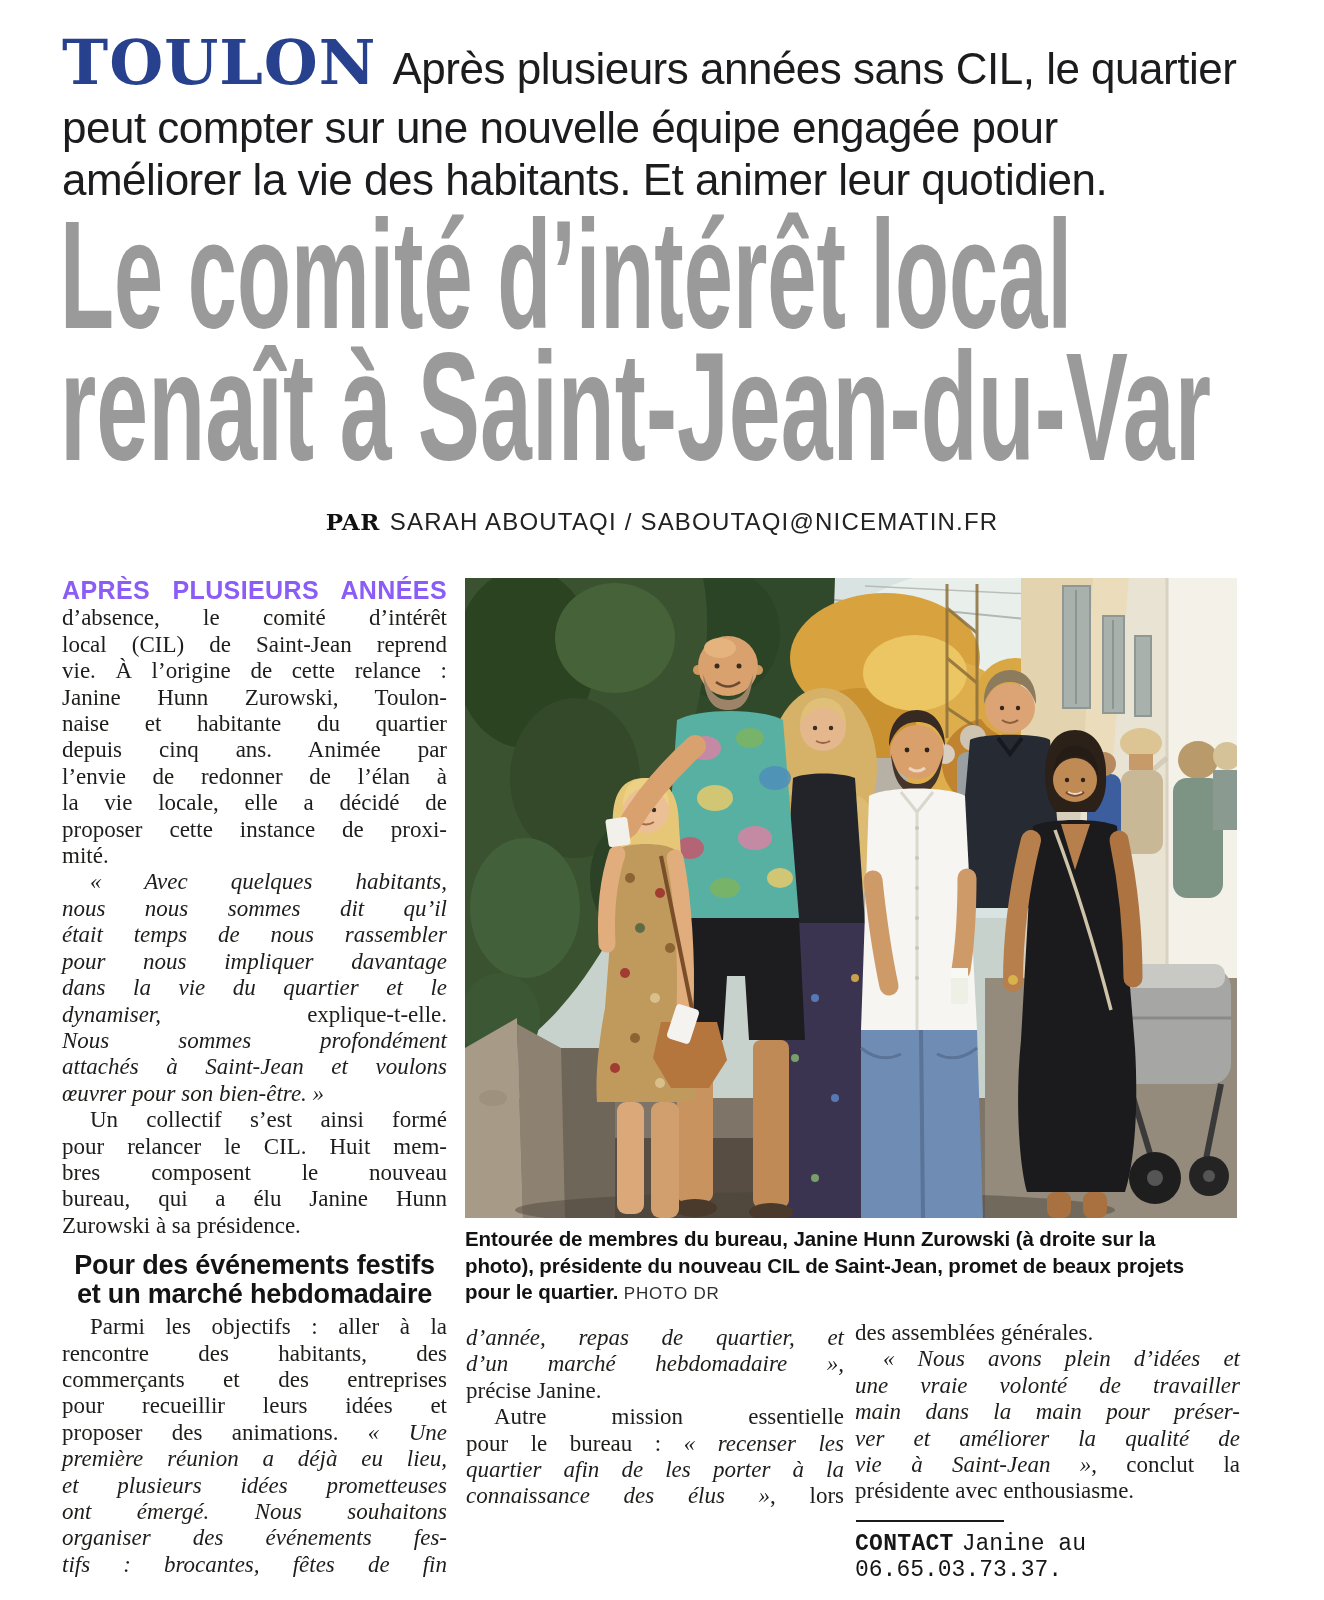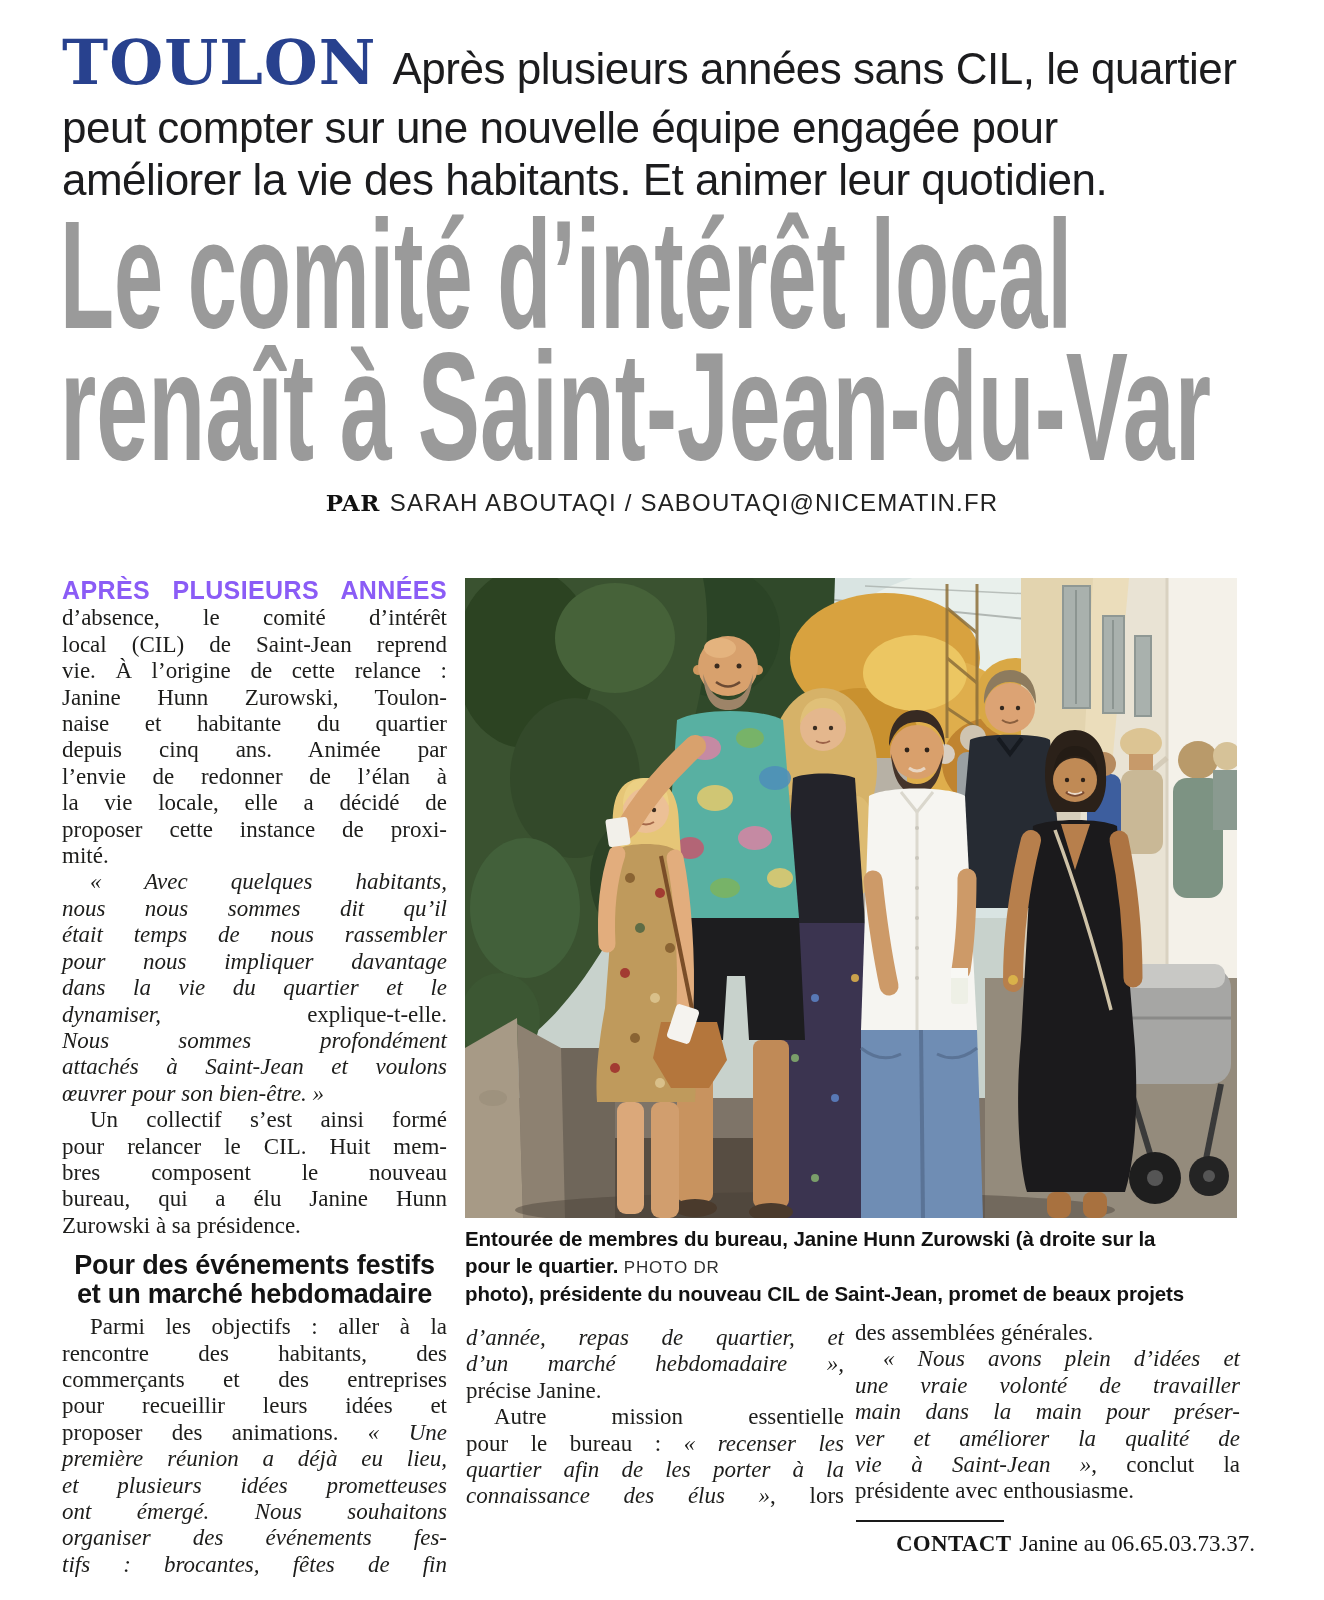--- a/index.html
+++ b/index.html
@@ -13,21 +13,21 @@
   .kicker-line.first{line-height:66px;}
   .kicker-tag{font-family:"DejaVu Serif","Liberation Serif",serif;font-weight:700;
               font-size:62px;color:#28418e;letter-spacing:1px;margin-right:16px;}
 
   
   .headline{position:absolute;left:60px;top:202px;}
   .headline text{fill:#9a9a9a;font-family:"Liberation Sans","DejaVu Sans",sans-serif;
                  font-weight:700;}
 
   
-  .byline{position:absolute;left:0;top:489px;width:1324px;text-align:center;}
+  .byline{position:absolute;left:0;top:508px;width:1324px;text-align:center;}
   .byline-prefix{font-family:"DejaVu Serif","Liberation Serif",serif;font-weight:700;
                  font-size:23px;color:#111;margin-right:10px;letter-spacing:.5px;}
   .byline-name{font-family:"Liberation Sans","DejaVu Sans",sans-serif;font-size:24px;
                letter-spacing:1.2px;color:#222;}
 
   
   .col{position:absolute;font-size:23px;line-height:26.4px;}
   .col-left{left:62px;top:577px;width:385px;}
   .col-mid{left:466px;top:1325px;width:378px;}
   .col-right{left:855px;top:1320px;width:385px;}
@@ -52,21 +52,21 @@
   .caption-box{position:absolute;left:465px;top:1226px;width:780px;
            font-family:"Liberation Sans","DejaVu Sans",sans-serif;font-weight:700;
            font-size:20.5px;line-height:26.5px;color:#121212;letter-spacing:-0.1px;}
   .caption-box .line{text-align:left;}
   .run-b{font-weight:700;}
   .run-c{font-weight:400;font-size:17px;letter-spacing:.8px;color:#2e2e2e;}
 
   
   .contact-rule{position:absolute;left:856px;top:1520px;width:148px;height:2px;background:#1a1a1a;}
   .contact{position:absolute;left:855px;top:1531px;width:400px;margin:0;
-           font-family:Liberation Serif, serif;font-size:23px;color:#161616;text-align:right;}
+           font-family:Liberation Mono, monospace;font-size:23px;color:#161616;}
   .contact-label{font-weight:700;letter-spacing:.3px;margin-right:8px;}
 </style>
 </head>
 <body>
 
 <div class="page">
 
   <header class="kicker">
     <div class="kicker-line first">
       <span class="kicker-tag">TOULON</span><span class="kicker-text">Après plusieurs années sans CIL, le quartier</span>
@@ -371,22 +371,22 @@
         <circle cx="548" cy="402" r="5" fill="#d9b24a"></circle>
         <rect x="582" y="614" width="24" height="26" rx="8" fill="#a8713f"></rect>
         <rect x="618" y="614" width="24" height="26" rx="8" fill="#a8713f"></rect>
       </g>
     </svg>
   </figure>
 
   <div class="caption-box">
       <div class="block caption">
         <div class="line"><span class="run-b">Entourée de membres du bureau, Janine Hunn Zurowski (à droite sur la</span></div>
+        <div class="line"><span class="run-b">photo), présidente du nouveau CIL de Saint-Jean, promet de beaux projets</span></div>
         <div class="line"><span class="run-b">pour le quartier. </span><span class="run-c">PHOTO DR</span></div>
-        <div class="line"><span class="run-b">photo), présidente du nouveau CIL de Saint-Jean, promet de beaux projets</span></div>
       </div>
     </div>
 
   <section class="col col-mid">
       <div class="block para">
         <div class="line just"><span class="run-i">d’année, repas de quartier, et</span></div>
         <div class="line just"><span class="run-i">d’un marché hebdomadaire »,</span></div>
         <div class="line rag"><span class="run-r">précise Janine.</span></div>
       </div>
       <div class="block para indent">

